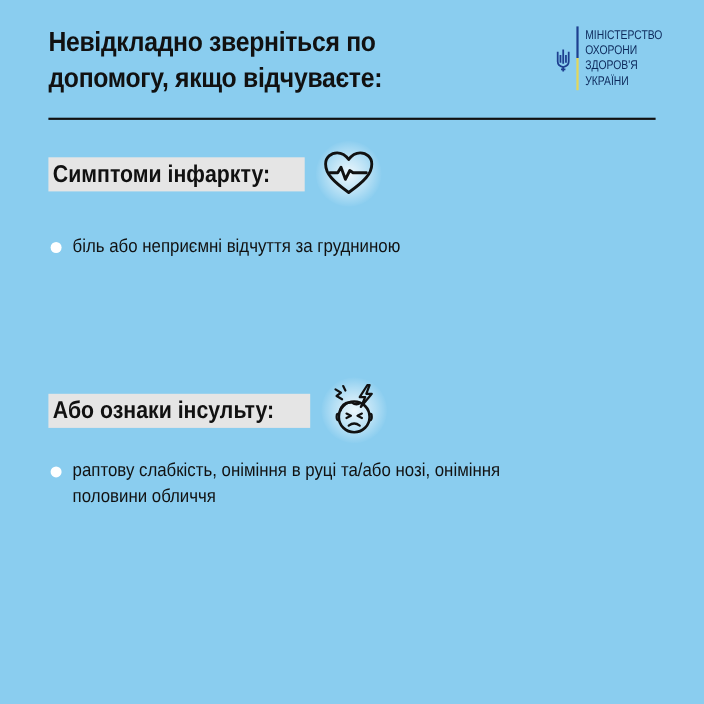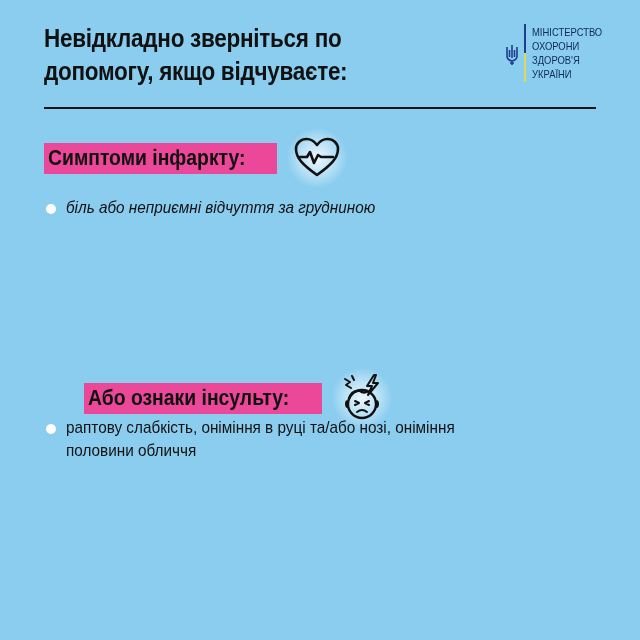--- a/index.html
+++ b/index.html
@@ -5,21 +5,21 @@
   html, body { margin:0; padding:0; }
   body { width:640px; height:640px; background:#8acdef; font-family:"Liberation Sans", sans-serif; color:#111; position:relative; overflow:hidden; }
   .title { position:absolute; left:44px; top:22px; width:380px; font-size:25px; font-weight:bold; line-height:33px; letter-spacing:-0.3px; transform:scaleX(0.9); transform-origin:left top; }
   .title div { white-space:nowrap; }
   .logo { position:absolute; left:505px; top:24px; display:flex; align-items:center; }
   .trident { width:14px; height:22px; margin-top:4px; }
   .vbar { width:2px; height:58px; margin-left:5px; margin-right:6px; background:linear-gradient(#1d3f8f 0 50%, #e3d75a 50% 100%); }
   .logo-text { font-size:11.5px; line-height:14px; color:#0d2a5c; transform:scaleX(0.82); transform-origin:left top; white-space:nowrap; }
   .rule { position:absolute; left:44px; top:107px; width:552px; height:2px; background:#111; }
   .section-head { position:absolute; left:44px; display:flex; align-items:center; }
-  .label-box { background:#ec4899; padding:1px 5px 2px 4px; font-size:22px; font-weight:bold; line-height:28px; white-space:nowrap; }
+  .label-box { background:#e5e5e5; padding:1px 5px 2px 4px; font-size:22px; font-weight:bold; line-height:28px; white-space:nowrap; }
   .label-box span { display:inline-block; transform:scaleX(0.88); transform-origin:left center; }
   .icon-wrap { width:60px; height:60px; border-radius:50%; margin-left:10px; display:flex; align-items:center; justify-content:center; background:radial-gradient(circle, rgba(255,255,255,0.85) 0%, rgba(255,255,255,0.35) 45%, rgba(255,255,255,0) 72%); }
   ul.list { position:absolute; left:44px; margin:0; padding:0; list-style:none; width:560px; }
   ul.list li { position:relative; padding-left:22px; font-size:17px; line-height:23px; margin-bottom:10px; }
   ul.list li .t { display:inline-block; transform:scaleX(0.9); transform-origin:left top; width:111%; }
   .dot { position:absolute; left:2px; top:8px; width:10px; height:10px; border-radius:50%; background:#fff; }
 </style>
 </head>
 <body>
 
@@ -46,25 +46,25 @@
 <div class="section-head" style="top:128px;">
   <div class="label-box"><span>Симптоми інфаркту:</span></div>
   <div class="icon-wrap">
     <svg width="48" height="42" viewBox="0 0 48 42">
       <path d="M24 38 C10 28 3 21 3 12 C3 6 8 2 13.5 2 C18 2 21.5 4.5 24 8 C26.5 4.5 30 2 34.5 2 C40 2 45 6 45 12 C45 21 38 28 24 38 Z" fill="none" stroke="#111" stroke-width="2.6" stroke-linejoin="round"></path>
       <path d="M7 20 L14 20 L17 15 L21 26 L25 18 L28 20 L40 20" fill="none" stroke="#111" stroke-width="2.6" stroke-linejoin="round" stroke-linecap="round"></path>
     </svg>
   </div>
 </div>
 
-<ul class="list" style="top:196px;font-style:italic;">
+<ul class="list" style="top:212px;">
   <li><span class="dot"></span><span class="t">біль або неприємні відчуття за грудниною</span></li>
 </ul>
 
-<div class="section-head" style="top:368px;margin-left:40px;">
+<div class="section-head" style="top:343px;">
   <div class="label-box"><span>Або ознаки інсульту:</span></div>
   <div class="icon-wrap">
     <svg width="48" height="52" viewBox="0 0 48 52">
       <circle cx="24" cy="32" r="14" fill="none" stroke="#111" stroke-width="2.4"></circle>
       <path d="M10 30 Q8 28 8 32 Q8 36 11 35 M38 30 Q40 28 40 32 Q40 36 37 35" fill="none" stroke="#111" stroke-width="2"></path>
       <path d="M11 27 Q13 18 22 19 Q26 22 30 19" fill="none" stroke="#111" stroke-width="2.2"></path>
       <path d="M17 29 L21 31 L17 33 M31 29 L27 31 L31 33" fill="none" stroke="#111" stroke-width="2" stroke-linecap="round" stroke-linejoin="round"></path>
       <path d="M19 40 Q24 36 29 40" fill="none" stroke="#111" stroke-width="2" stroke-linecap="round"></path>
       <path d="M36 3 L29 14 L34 14 L30 23 L40 11 L35 11 L38 3 Z" fill="none" stroke="#111" stroke-width="2" stroke-linejoin="round"></path>
       <path d="M7 7 L12 10 L8 13 L13 16 M14 4 L16 8" fill="none" stroke="#111" stroke-width="2" stroke-linecap="round" stroke-linejoin="round"></path>

